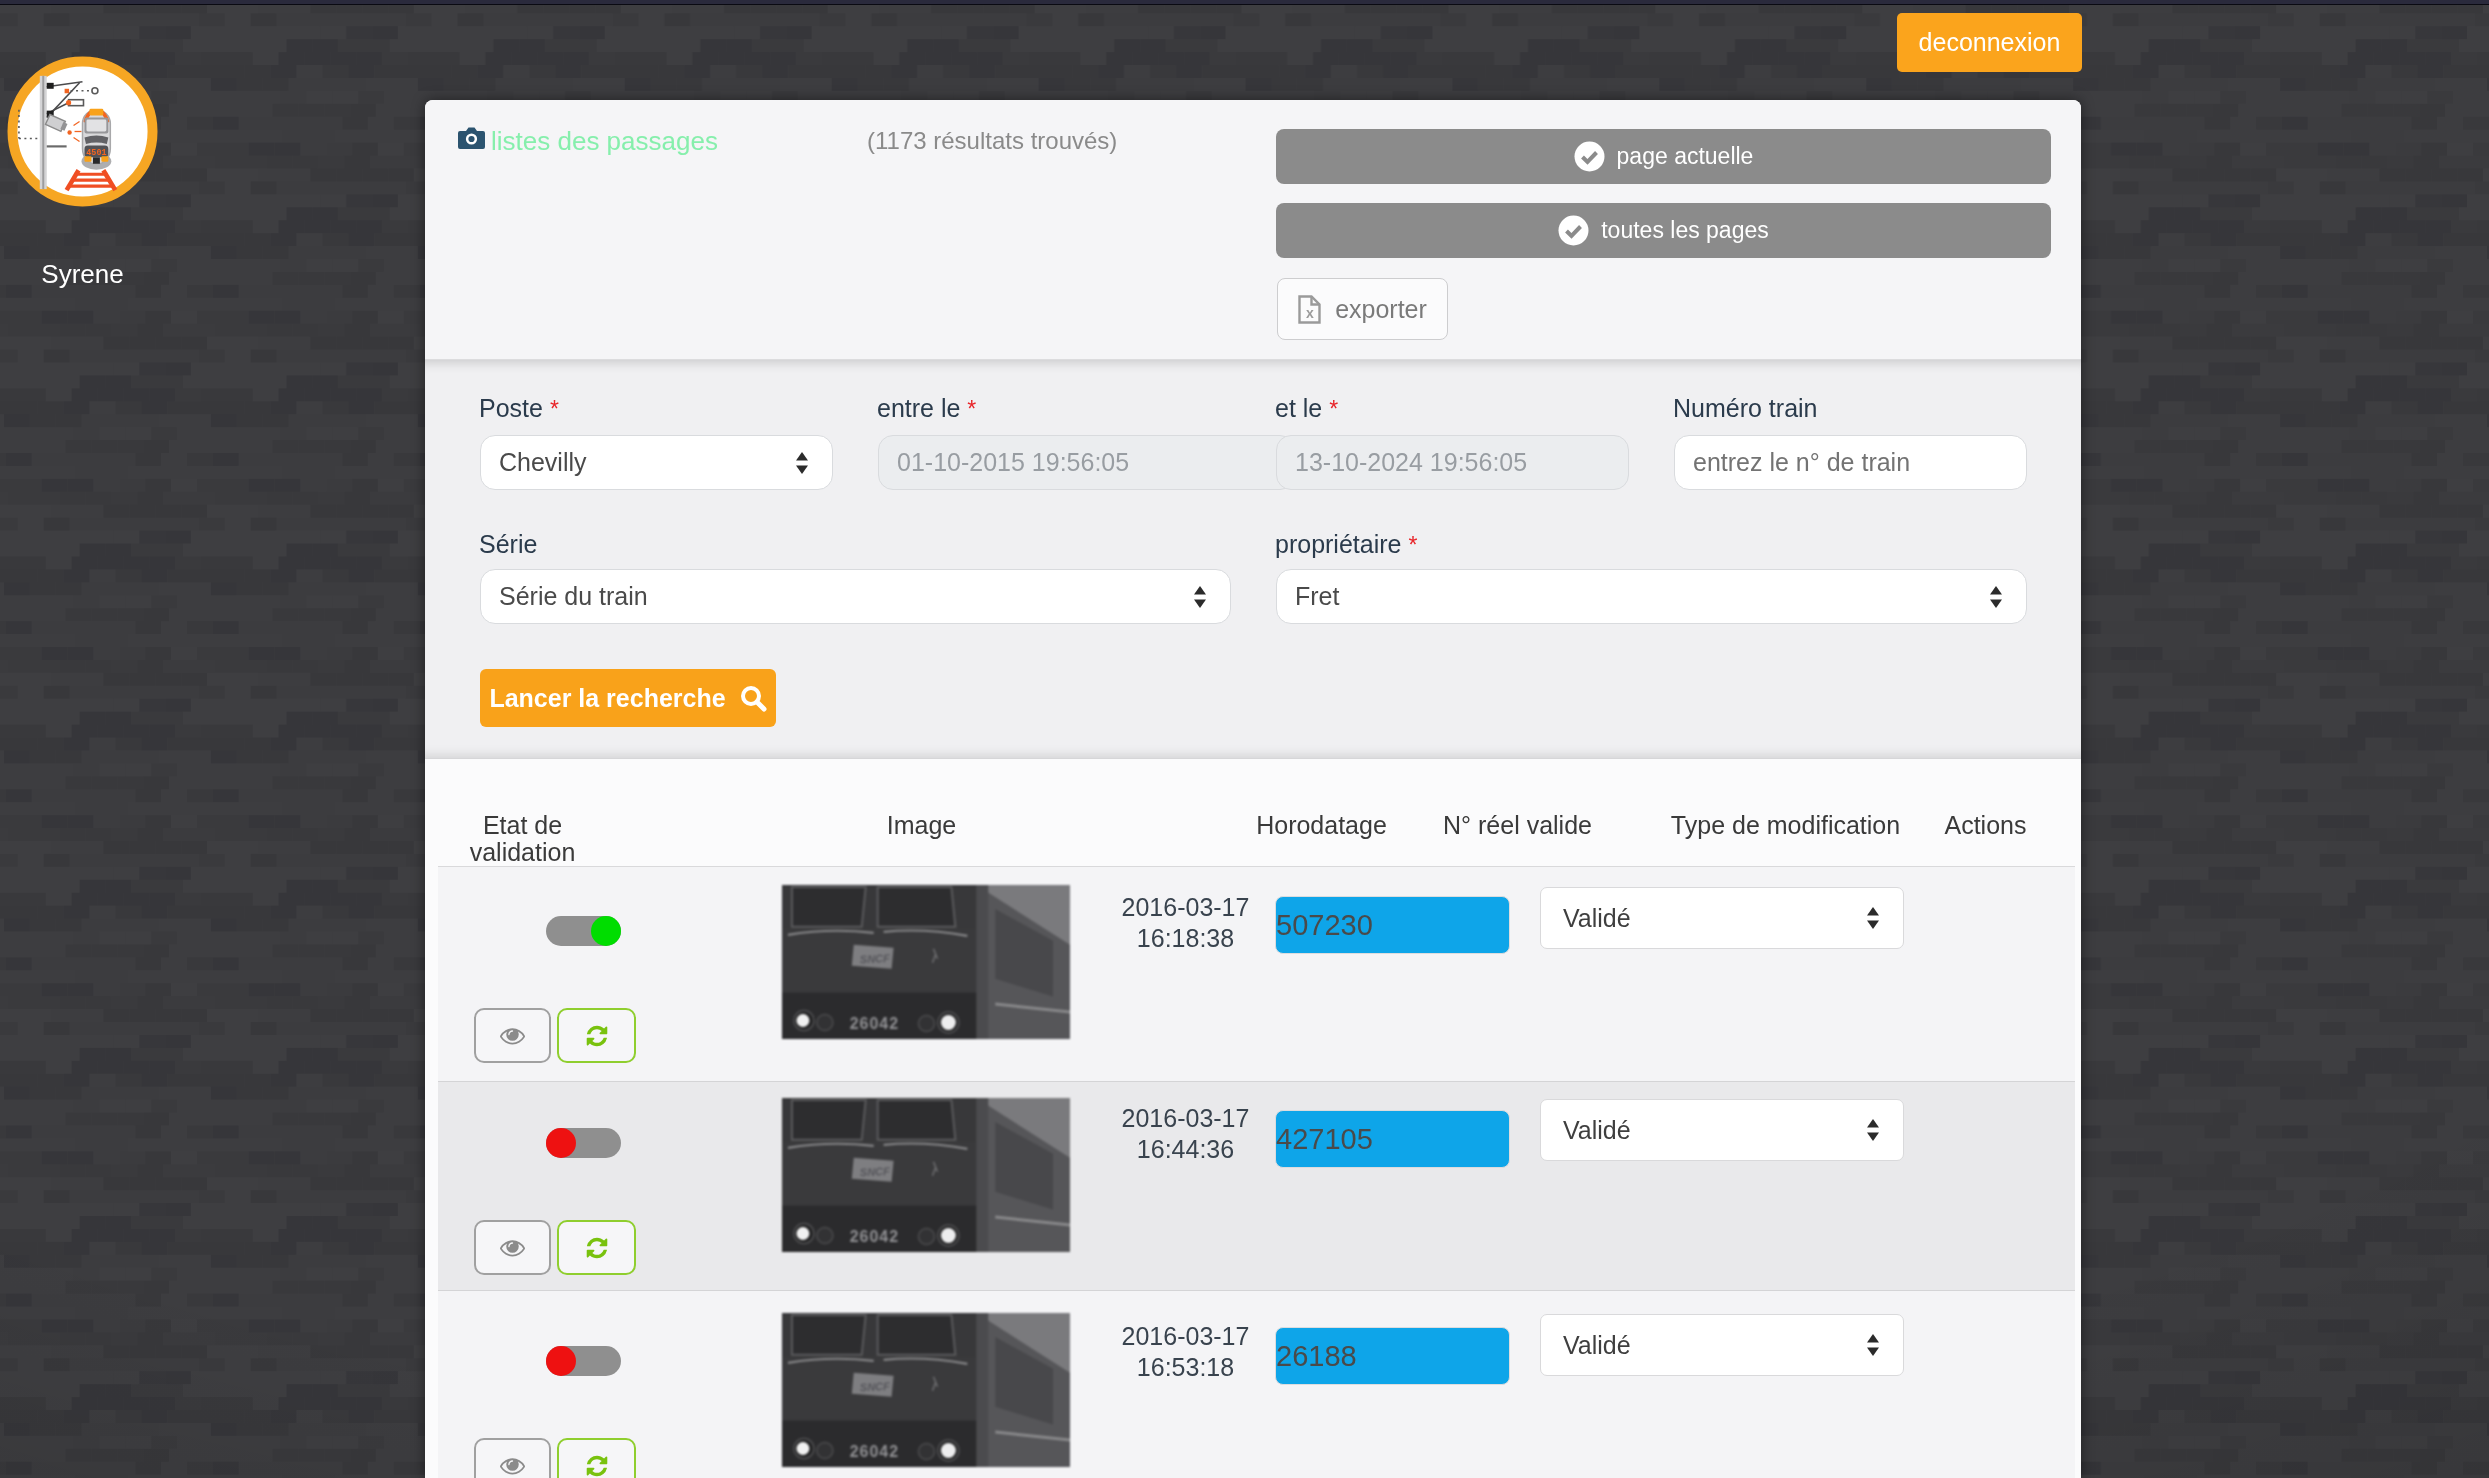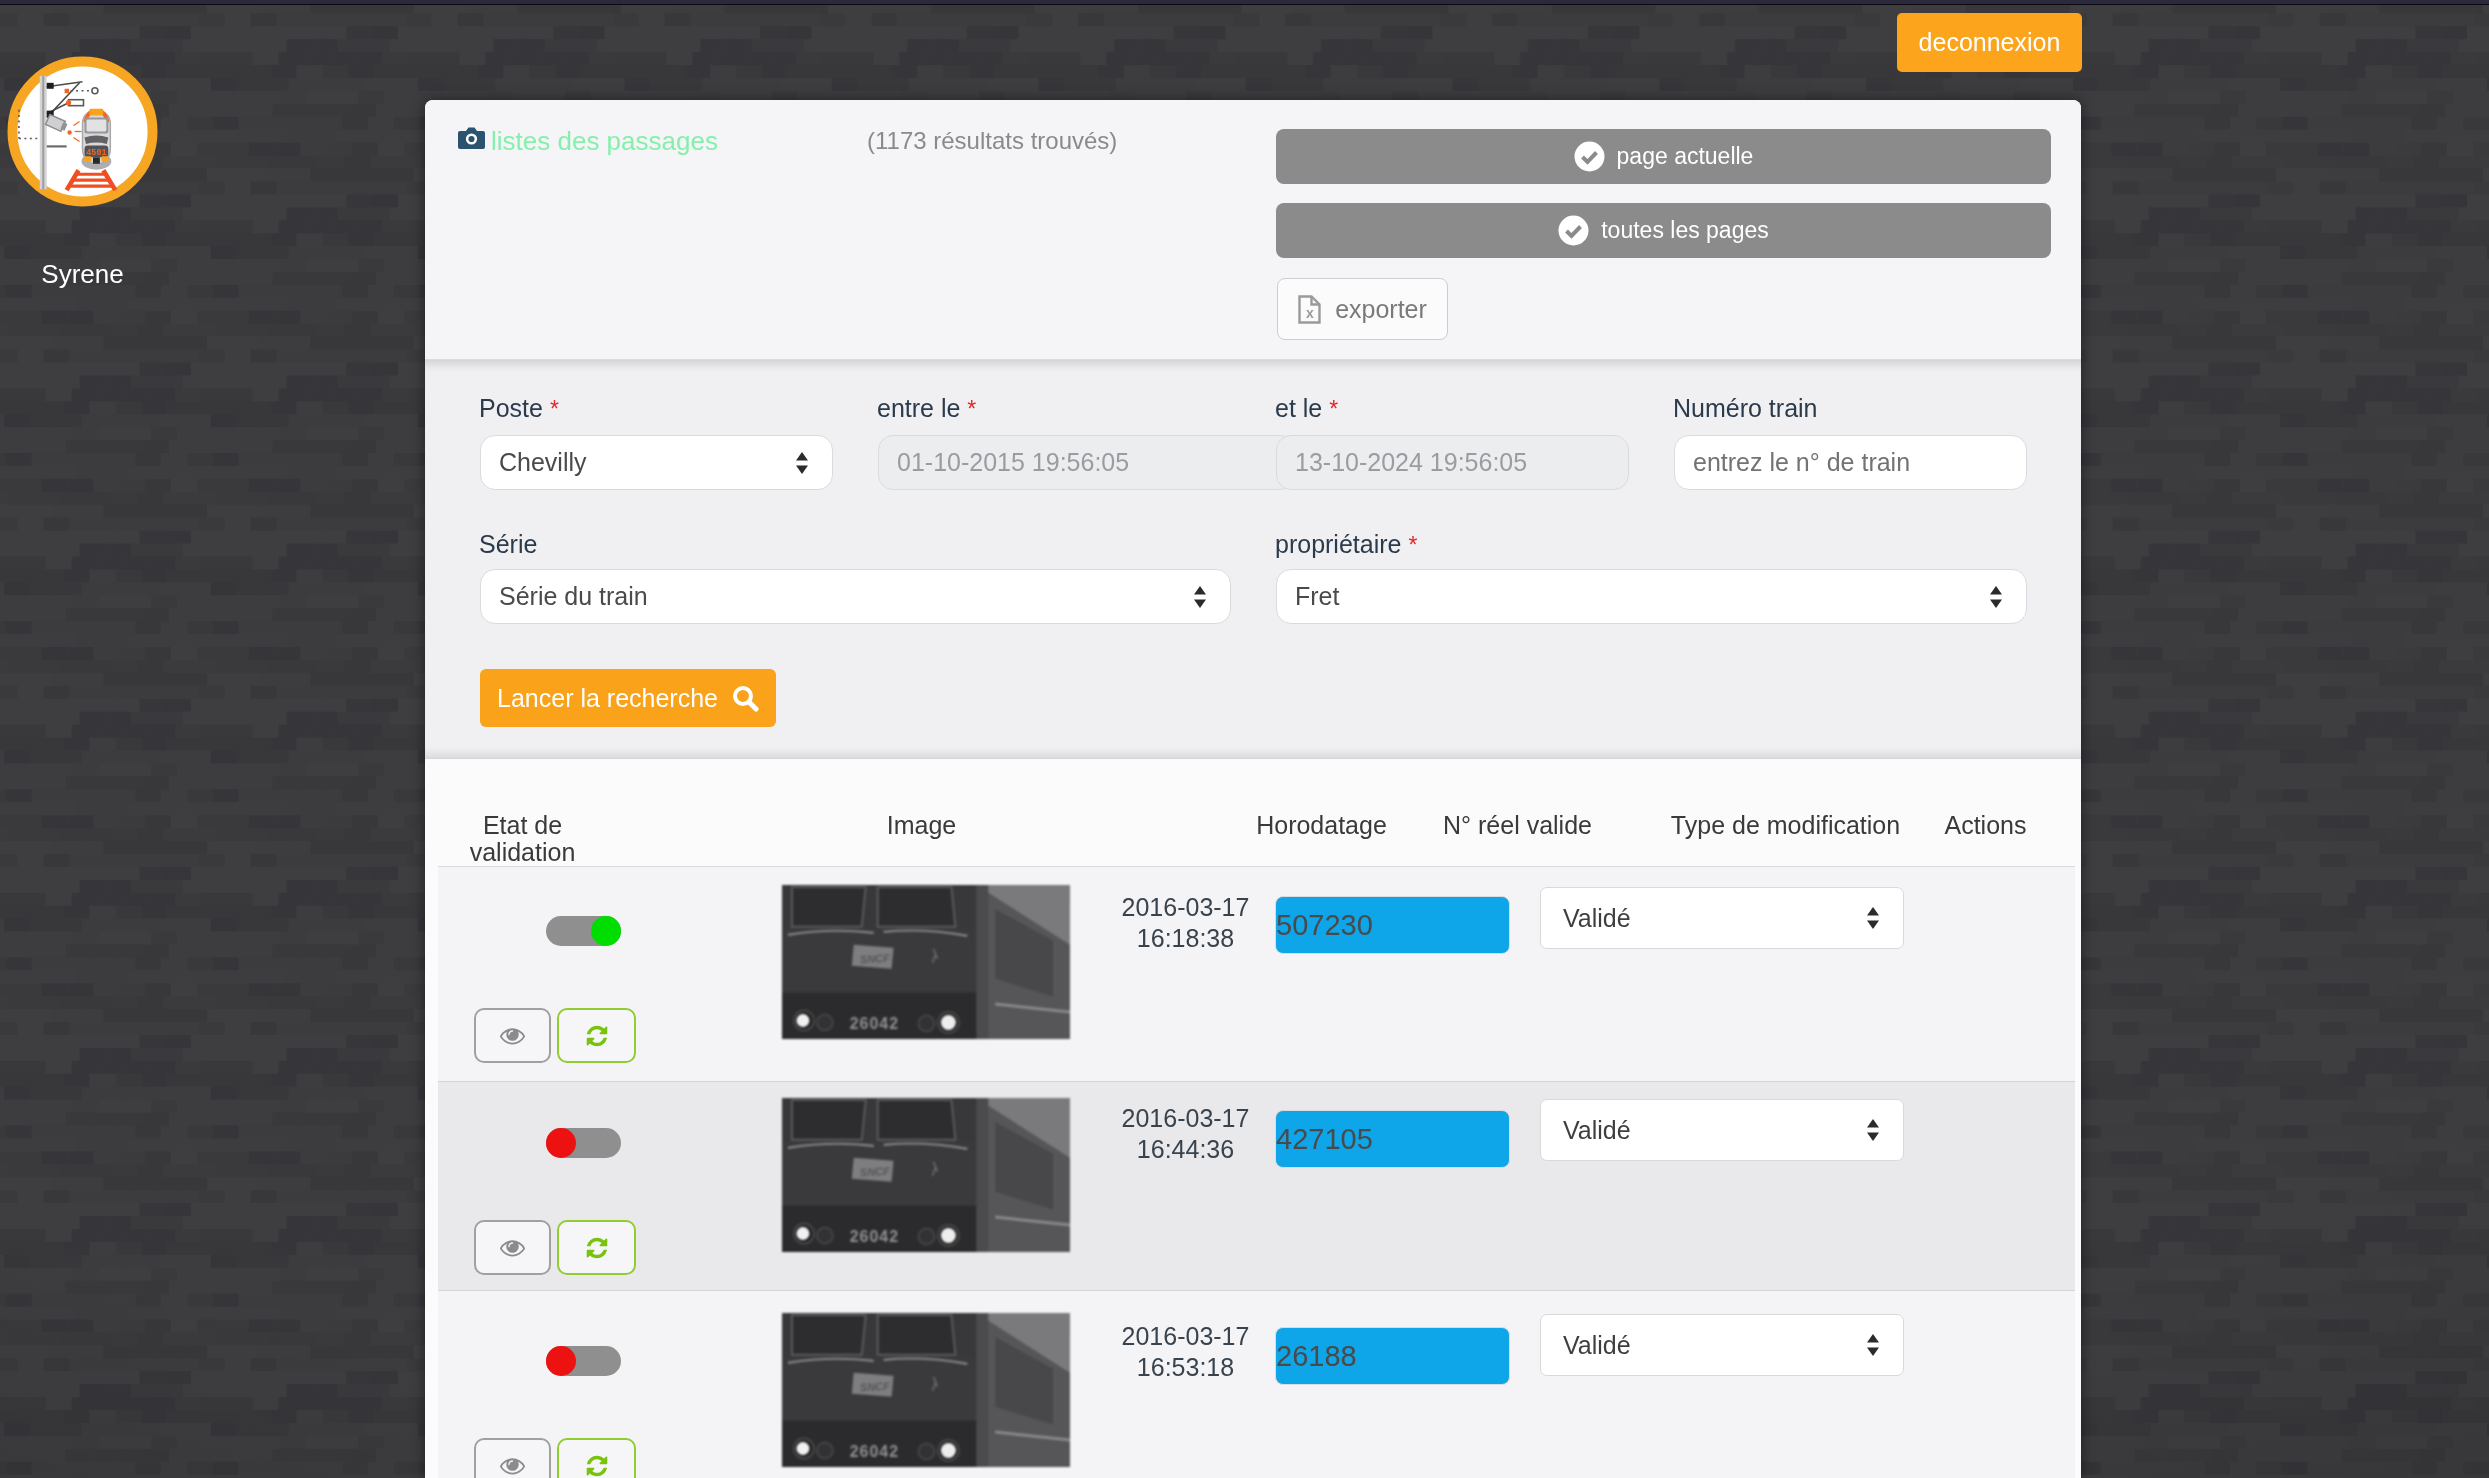--- a/index.html
+++ b/index.html
@@ -19,21 +19,21 @@
 .h-title { color:#86efac; font-size:26px; }
 .h-count { color:#8a8a8a; font-size:24px; }
 .graybtn { left:1276px; width:775px; height:55px; background:#8b8b8b; border-radius:8px; color:#fff; font-size:23px; display:flex; align-items:center; justify-content:center; gap:12px; }
 #exporter { left:1277px; top:278px; width:171px; height:62px; background:#fbfbfc; border:1px solid #cdcdcf; border-radius:8px; color:#7a7a7a; font-size:25px; display:flex; align-items:center; justify-content:center; gap:14px; }
 .flabel { color:#2b3b4c; font-size:25px;text-align:center; }
 .flabel .req { color:#e8252a; font-size:23px; }
 .sel, .inp { height:55px; border:1px solid #d9dbde; border-radius:15px; background:#fff; color:#4a4a4a; font-size:25px; display:flex; align-items:center; padding-left:18px; }
 .inp-dis { background:#ebedef; color:#989da2; }
 .plh { color:#737373; }
 .caret { position:absolute; right:23px; top:50%; margin-top:-11px; width:14px; height:22px; }
-#searchbtn { left:480px; top:669px; width:296px; height:58px; background:#f9a21a; border-radius:6px; color:#fff; font-size:25px; display:flex; align-items:center; justify-content:center; gap:14px; }
+#searchbtn { left:480px; top:669px; width:296px; height:58px; background:#f9a21a; border-radius:6px; color:#fff; font-size:25px; display:flex; align-items:center; justify-content:center; gap:14px;font-weight:bold; }
 .th { color:#3a3a3a; font-size:25px; text-align:center; line-height:27px; }
 .rowbg { left:438px; width:1637px; }
 .row1bg { top:866px; height:216px; background:#f4f4f6; border-top:1px solid #d9d9db; border-bottom:1px solid #d4d4d6; }
 .row2bg { top:1082px; height:209px; background:#e9e9eb; border-bottom:1px solid #d4d4d6; }
 .row3bg { top:1291px; height:188px; background:#f4f4f6; }
 .toggle { width:75px; height:30px; border-radius:15px; background:#8f8f8f; }
 .knob { position:absolute; top:0; width:30px; height:30px; border-radius:50%; }
 .knob.on { right:0; background:#00dd00; }
 .knob.off { left:0; background:#ee1111; }
 .iconbtn { height:55px; border-radius:10px; background:#f6f6f8; display:flex; align-items:center; justify-content:center; }

